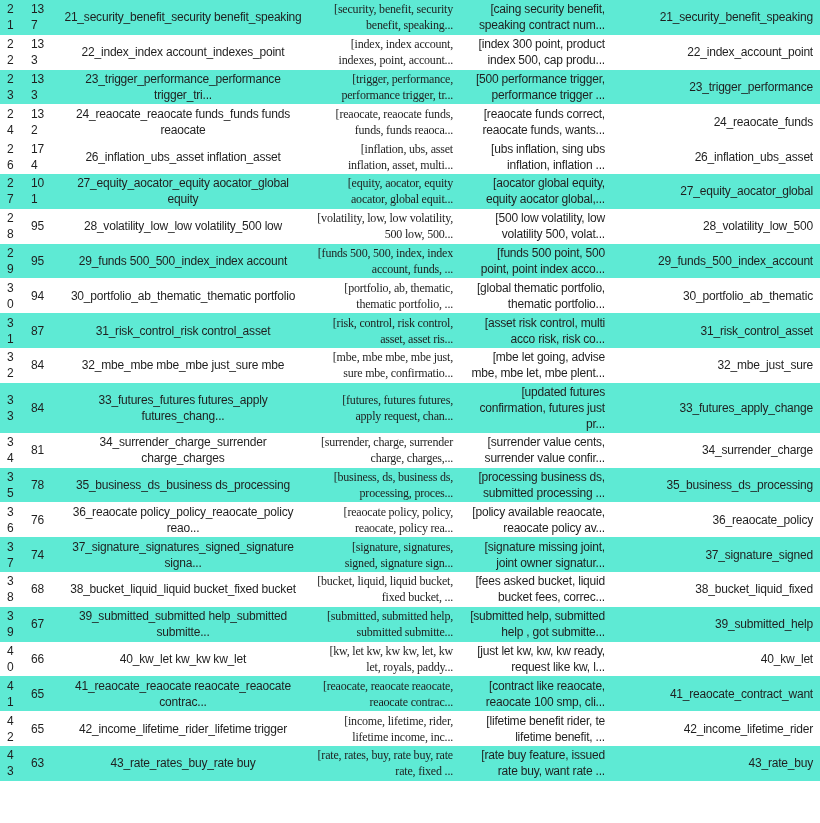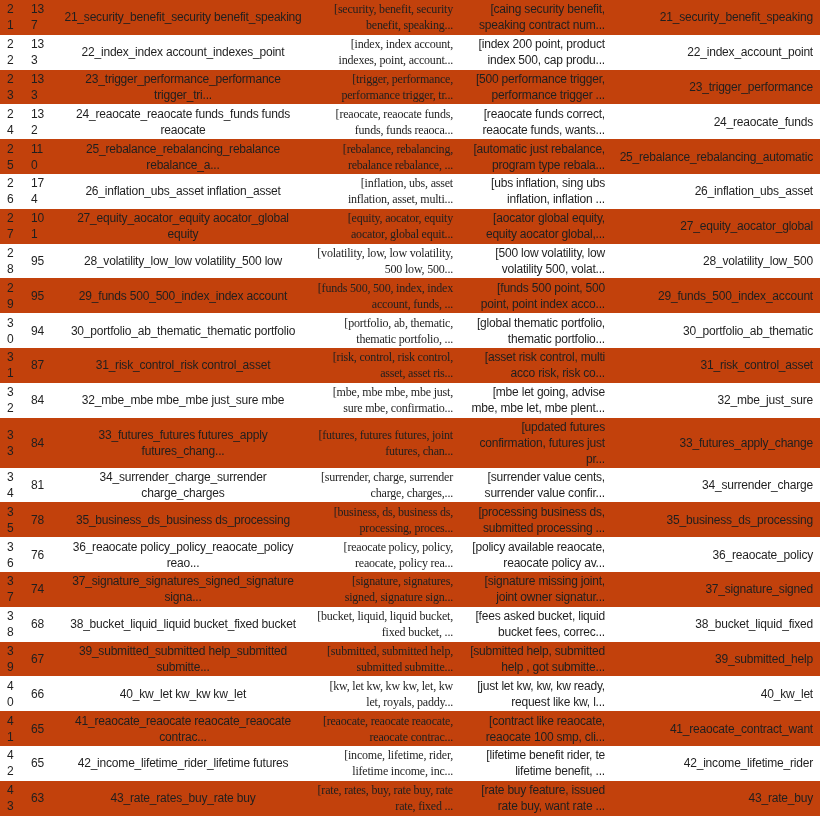--- a/index.html
+++ b/index.html
@@ -19,21 +19,21 @@
     font-size: 12px;
     line-height: 16px;
     letter-spacing: -0.2px;
     color: #1f1f1f;
     vertical-align: middle;
     padding: 1px 7px;
     height: 34.8px;
     border: none;
     word-wrap: break-word;
   }
-  tr.stripe-odd  { background: #c2410c; }
+  tr.stripe-odd  { background: #5eead4; }
   tr.stripe-even { background: #ffffff; }
   td.col-index  { width: 24px;  text-align: left; padding-left: 8px; }
   td.col-count  { width: 32px;  text-align: left; padding: 1px 2px; }
   td.col-name   { width: 254px; text-align: center; }
   td.col-repr   { width: 150px; text-align: right; font-family: Liberation Serif, serif; }
   td.col-docs   { width: 152px; text-align: right; }
   td.col-label  { width: 208px; text-align: right; padding-right: 12px; }
 </style>
 </head>
 <body>
@@ -46,47 +46,39 @@
         <td class="col-name">21_security_benefit_security benefit_speaking</td>
         <td class="col-repr">[security, benefit, security benefit, speaking...</td>
         <td class="col-docs">[caing security benefit, speaking contract num...</td>
         <td class="col-label">21_security_benefit_speaking</td>
       </tr>
       <tr class="stripe-even">
         <td class="col-index">22</td>
         <td class="col-count">133</td>
         <td class="col-name">22_index_index account_indexes_point</td>
         <td class="col-repr">[index, index account, indexes, point, account...</td>
-        <td class="col-docs">[index 200 point, product index 500, cap produ...</td>
+        <td class="col-docs">[index 300 point, product index 500, cap produ...</td>
         <td class="col-label">22_index_account_point</td>
       </tr>
       <tr class="stripe-odd">
         <td class="col-index">23</td>
         <td class="col-count">133</td>
         <td class="col-name">23_trigger_performance_performance trigger_tri...</td>
         <td class="col-repr">[trigger, performance, performance trigger, tr...</td>
         <td class="col-docs">[500 performance trigger, performance trigger ...</td>
         <td class="col-label">23_trigger_performance</td>
       </tr>
       <tr class="stripe-even">
         <td class="col-index">24</td>
         <td class="col-count">132</td>
         <td class="col-name">24_reaocate_reaocate funds_funds funds reaocate</td>
         <td class="col-repr">[reaocate, reaocate funds, funds, funds reaoca...</td>
         <td class="col-docs">[reaocate funds correct, reaocate funds, wants...</td>
         <td class="col-label">24_reaocate_funds</td>
       </tr>
-      <tr class="stripe-odd">
-        <td class="col-index">25</td>
-        <td class="col-count">110</td>
-        <td class="col-name">25_rebalance_rebalancing_rebalance rebalance_a...</td>
-        <td class="col-repr">[rebalance, rebalancing, rebalance rebalance, ...</td>
-        <td class="col-docs">[automatic just rebalance, program type rebala...</td>
-        <td class="col-label">25_rebalance_rebalancing_automatic</td>
-      </tr>
       <tr class="stripe-even">
         <td class="col-index">26</td>
         <td class="col-count">174</td>
         <td class="col-name">26_inflation_ubs_asset inflation_asset</td>
         <td class="col-repr">[inflation, ubs, asset inflation, asset, multi...</td>
         <td class="col-docs">[ubs inflation, sing ubs inflation, inflation ...</td>
         <td class="col-label">26_inflation_ubs_asset</td>
       </tr>
       <tr class="stripe-odd">
         <td class="col-index">27</td>
@@ -133,21 +125,21 @@
         <td class="col-count">84</td>
         <td class="col-name">32_mbe_mbe mbe_mbe just_sure mbe</td>
         <td class="col-repr">[mbe, mbe mbe, mbe just, sure mbe, confirmatio...</td>
         <td class="col-docs">[mbe let going, advise mbe, mbe let, mbe plent...</td>
         <td class="col-label">32_mbe_just_sure</td>
       </tr>
       <tr class="stripe-odd">
         <td class="col-index">33</td>
         <td class="col-count">84</td>
         <td class="col-name">33_futures_futures futures_apply futures_chang...</td>
-        <td class="col-repr">[futures, futures futures, joint futures, chan...</td>
+        <td class="col-repr">[futures, futures futures, apply request, chan...</td>
         <td class="col-docs">[updated futures confirmation, futures just pr...</td>
         <td class="col-label">33_futures_apply_change</td>
       </tr>
       <tr class="stripe-even">
         <td class="col-index">34</td>
         <td class="col-count">81</td>
         <td class="col-name">34_surrender_charge_surrender charge_charges</td>
         <td class="col-repr">[surrender, charge, surrender charge, charges,...</td>
         <td class="col-docs">[surrender value cents, surrender value confir...</td>
         <td class="col-label">34_surrender_charge</td>
@@ -204,21 +196,21 @@
         <td class="col-index">41</td>
         <td class="col-count">65</td>
         <td class="col-name">41_reaocate_reaocate reaocate_reaocate contrac...</td>
         <td class="col-repr">[reaocate, reaocate reaocate, reaocate contrac...</td>
         <td class="col-docs">[contract like reaocate, reaocate 100 smp, cli...</td>
         <td class="col-label">41_reaocate_contract_want</td>
       </tr>
       <tr class="stripe-even">
         <td class="col-index">42</td>
         <td class="col-count">65</td>
-        <td class="col-name">42_income_lifetime_rider_lifetime futures</td>
+        <td class="col-name">42_income_lifetime_rider_lifetime trigger</td>
         <td class="col-repr">[income, lifetime, rider, lifetime income, inc...</td>
         <td class="col-docs">[lifetime benefit rider, te lifetime benefit, ...</td>
         <td class="col-label">42_income_lifetime_rider</td>
       </tr>
       <tr class="stripe-odd">
         <td class="col-index">43</td>
         <td class="col-count">63</td>
         <td class="col-name">43_rate_rates_buy_rate buy</td>
         <td class="col-repr">[rate, rates, buy, rate buy, rate rate, fixed ...</td>
         <td class="col-docs">[rate buy feature, issued rate buy, want rate ...</td>

